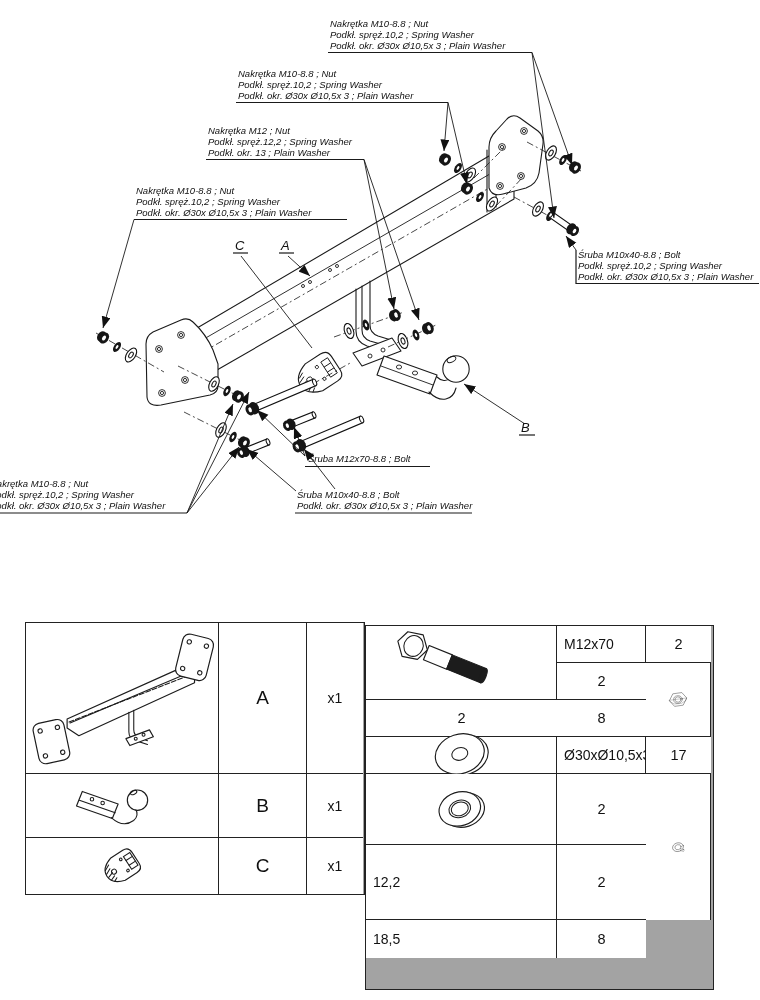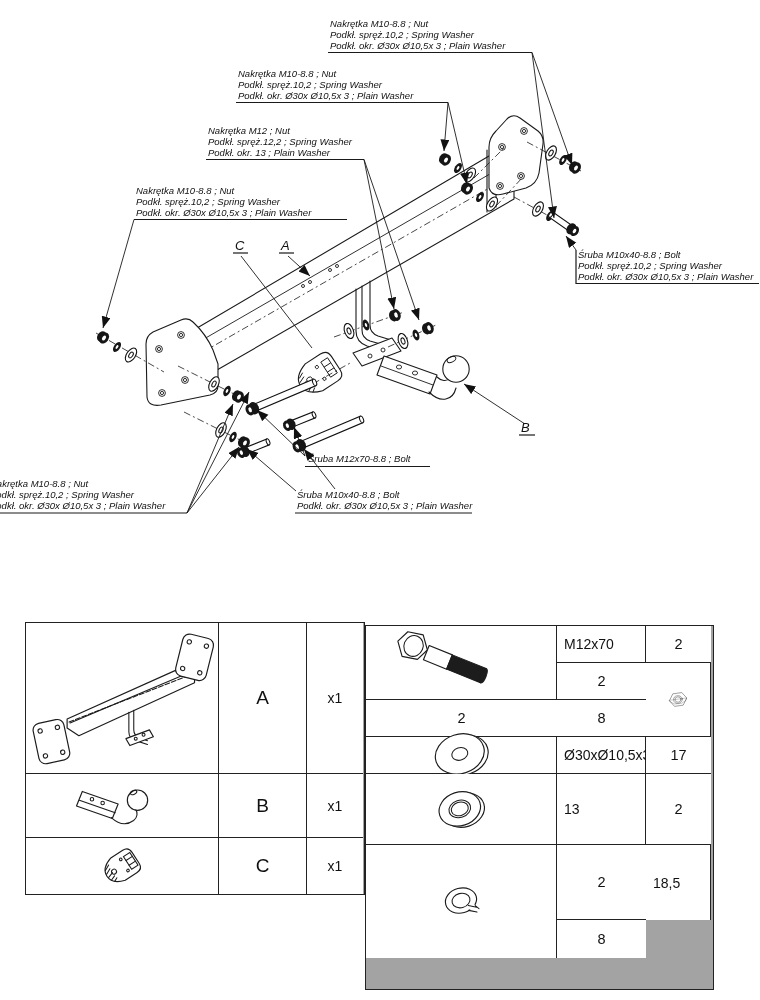--- a/index.html
+++ b/index.html
@@ -393,31 +393,31 @@
   <div class="cell">
     <svg width="188" height="71" viewBox="0 0 192 74">
       <g transform="translate(96,37) rotate(-18)">
         <ellipse class="ic" cx="2.5" cy="1.5" rx="22" ry="17.5"></ellipse>
         <ellipse class="ic" cx="-1" cy="-1" rx="22" ry="17.5"></ellipse>
         <ellipse class="icn" cx="-1" cy="-1" rx="11.5" ry="9"></ellipse>
         <ellipse class="icn" cx="-1" cy="-1" rx="9" ry="7"></ellipse>
       </g>
     </svg>
   </div>
-  <div class="cell size">13</div>
   <div class="cell qty nbr">2</div>
 
   <div class="cell span2 nbb">
     <svg width="188" height="65" viewBox="0 0 192 68">
       <g transform="translate(96,33) rotate(-15)">
         <ellipse class="ic" cx="0" cy="0" rx="16.5" ry="13"></ellipse>
         <ellipse class="icn" cx="0" cy="0" rx="9.5" ry="7.5"></ellipse>
         <circle cx="10" cy="10" r="3.5" fill="#fff"></circle>
         <path class="icn" d="M6,7 L14,11 M5,12 L13,16 M13,9 L16,13"></path>
       </g>
     </svg>
   </div>
+  <div class="cell size">12,2</div>
   <div class="cell qty nbr">2</div>
   <div class="cell size nbb">18,5</div>
   <div class="cell qty nbr nbb">8</div>
 </div>
 
 </div>
 
 </body></html>

